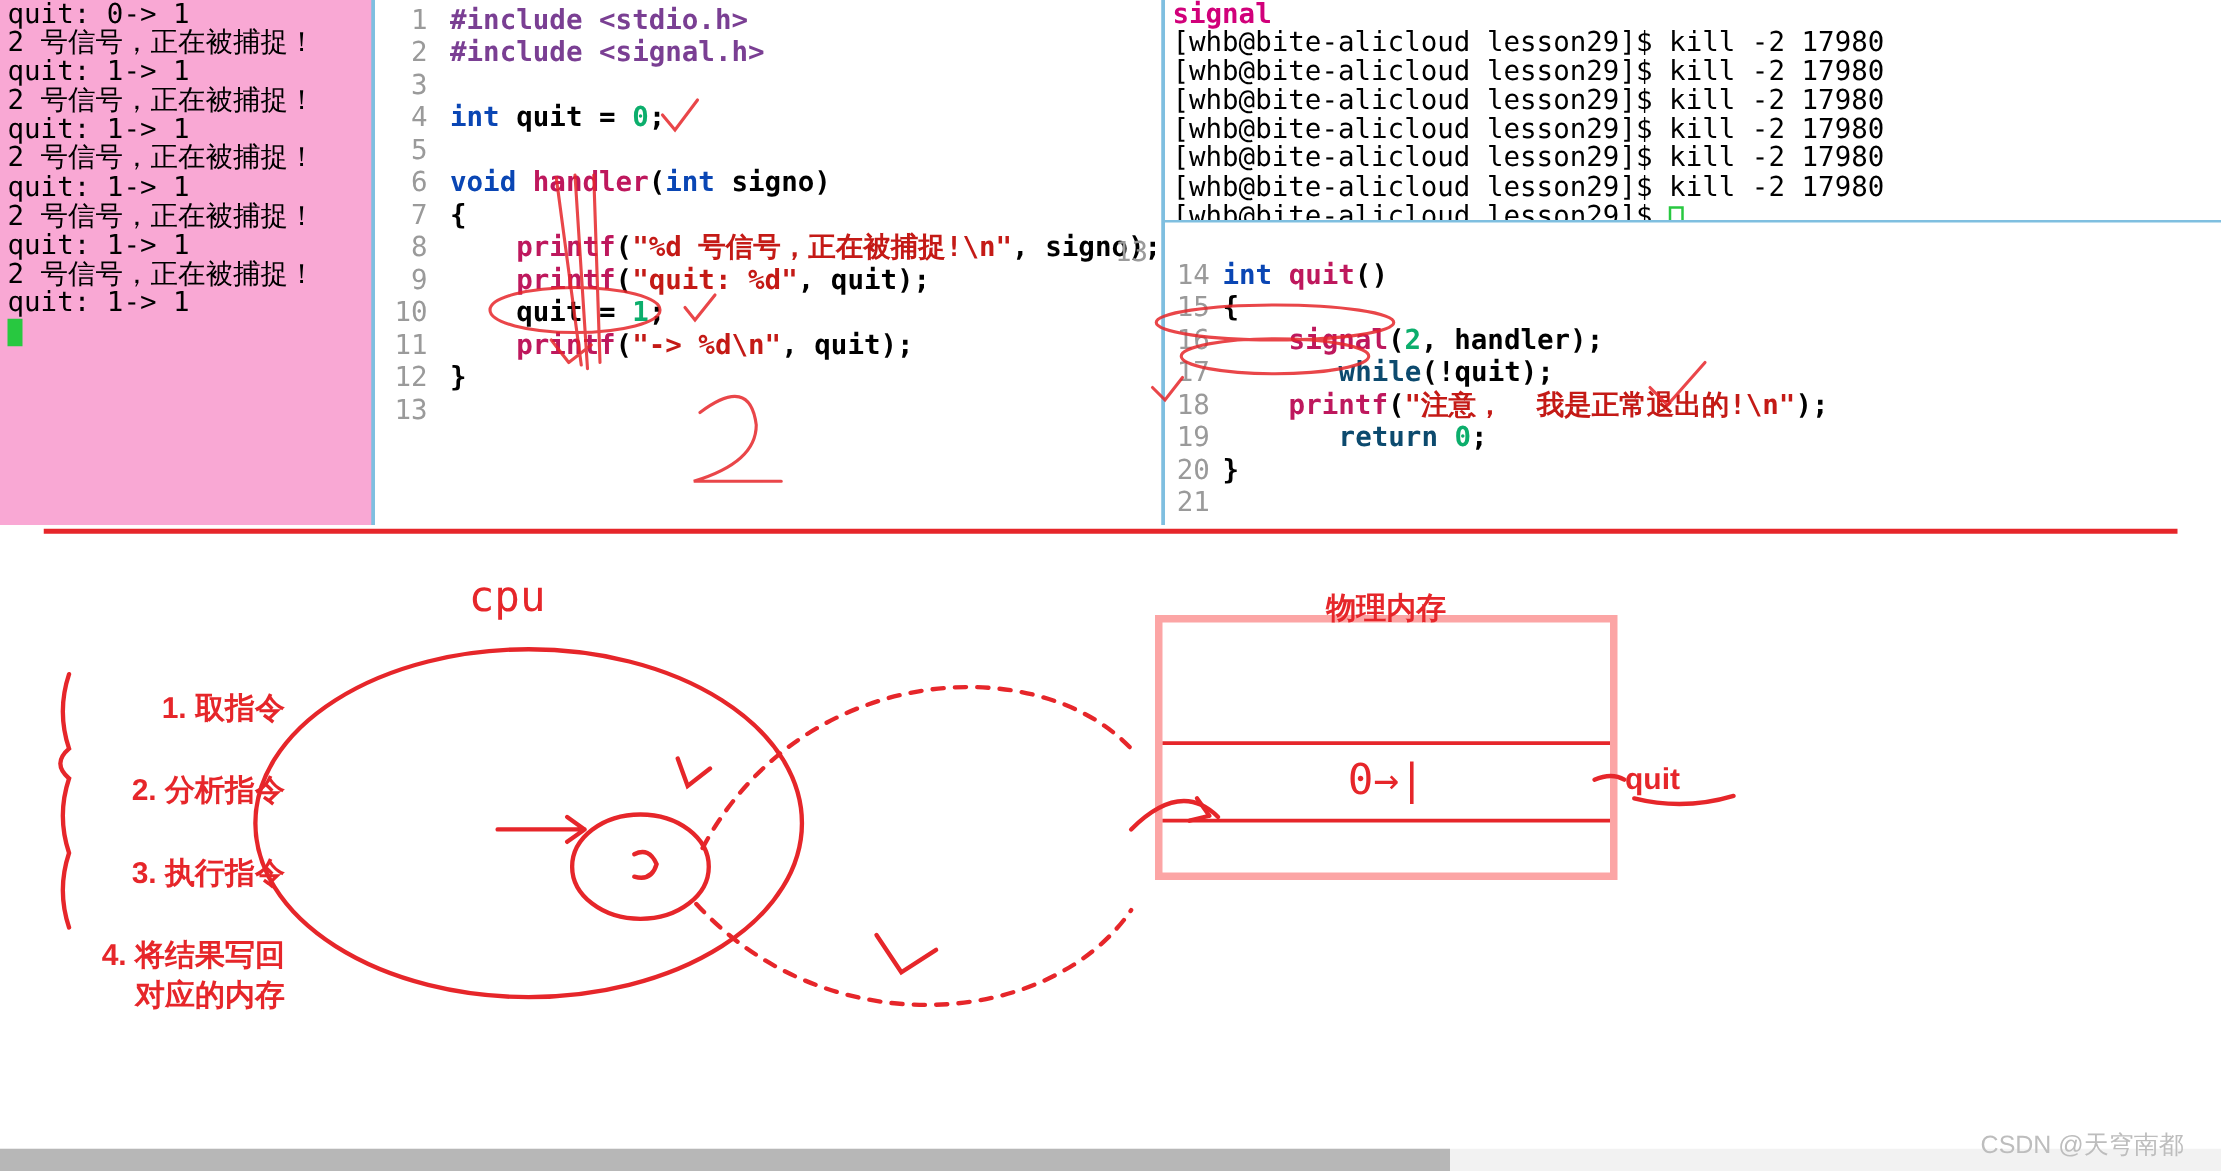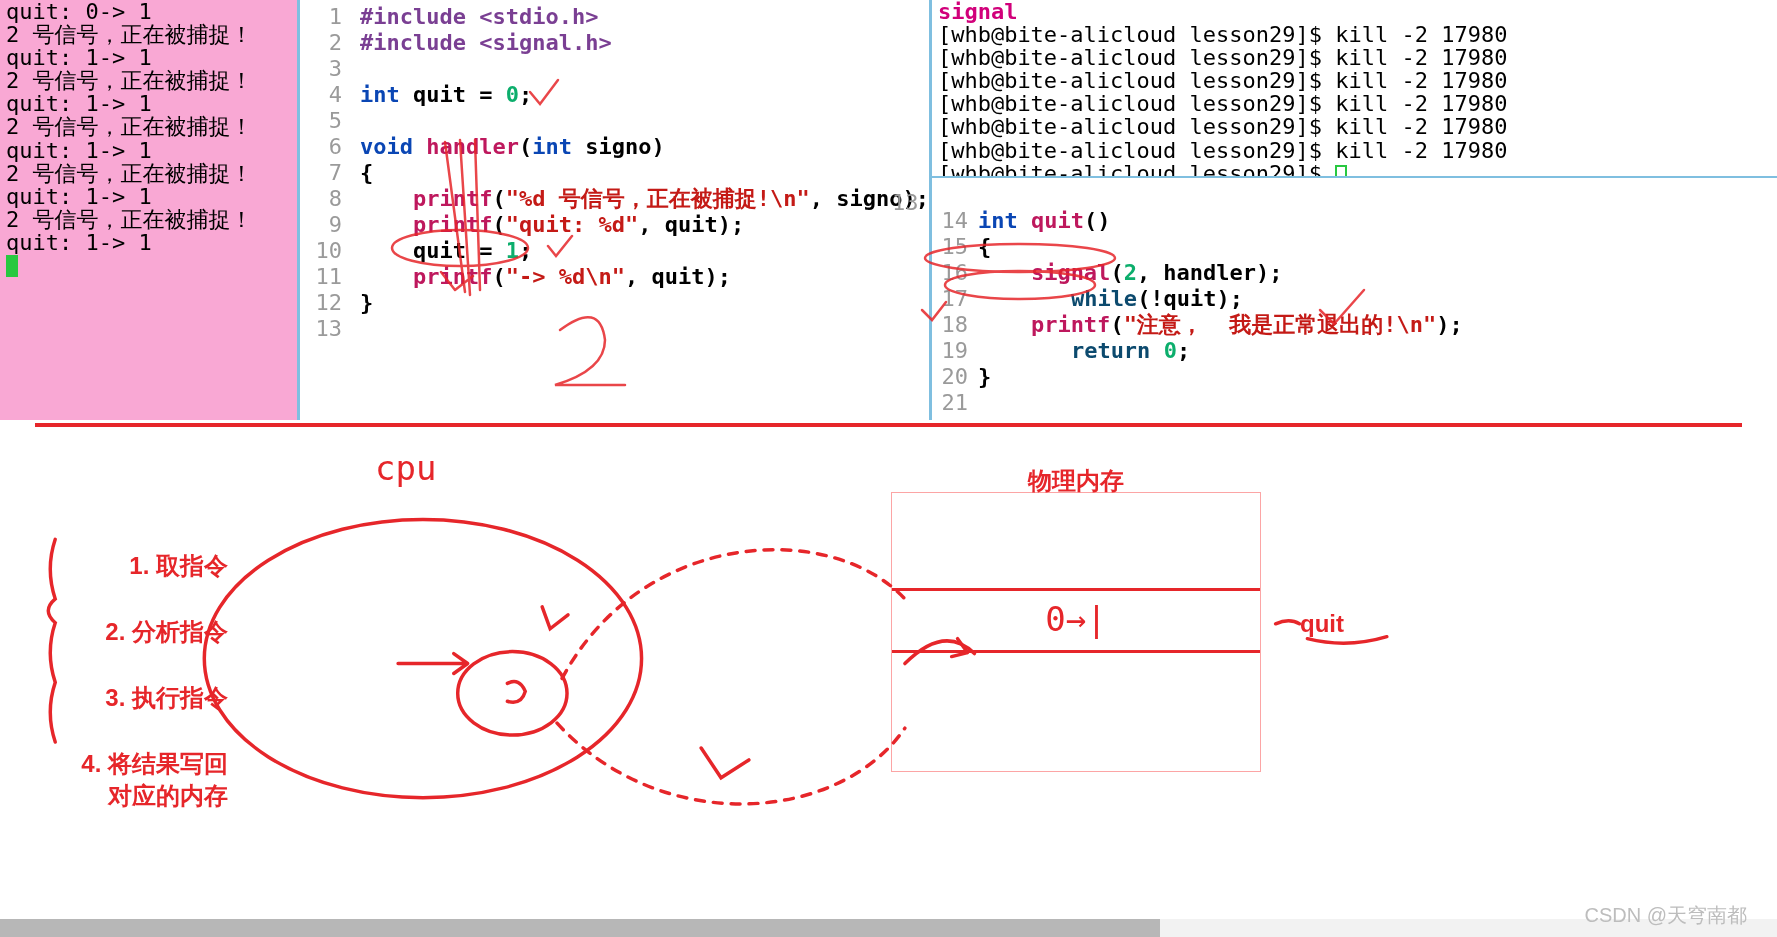--- a/index.html
+++ b/index.html
@@ -61,22 +61,22 @@
           height:4px; background:#e6262a; }
 
   
   .board { position:absolute; top:430px; left:0; right:0; bottom:30px; }
   .red-txt { color:#e6262a; font-family:"Microsoft YaHei","PingFang SC",sans-serif;
              font-size:24px; font-weight:600; }
   svg.ink { position:absolute; top:0; left:0; width:100%; height:100%;
             pointer-events:none; }
 
   
-  .membox { position:absolute; top:62px; left:891px; width:370px; height:280px;
-            border:1px solid #fca5a5; }
+  .membox { position:absolute; top:62px; left:924px; width:370px; height:212px;
+            border:6px solid #fca5a5; }
   .memcell { position:absolute; left:0; right:0; height:65px;
              border-top:3px solid #e6262a; border-bottom:3px solid #e6262a; }
   .membox .lbl { position:absolute; top:-28px; left:50%;
                  transform:translateX(-50%); }
 
   
   .steps { position:absolute; top:120px; left:58px; }
   .steps div { margin-bottom:34px;text-align:right; }
 
   
@@ -183,21 +183,21 @@
         <div class="row"></div>
       </div>
     </div>
   </div>
 </div>
 
 <div class="rule"></div>
 
 <div class="board">
 
-  <div class="red-txt" style="position:absolute; top:18px; left:375px; font-family:monospace; font-weight:400; font-size:34px; color:#e6262a;">cpu</div>
+  <div class="red-txt" style="position:absolute; top:28px; left:375px; font-family:monospace; font-weight:400; font-size:34px; color:#e6262a;">cpu</div>
 
   <div class="steps">
     <div class="red-txt">1. 取指令</div>
     <div class="red-txt">2. 分析指令</div>
     <div class="red-txt">3. 执行指令</div>
     <div class="red-txt" style="max-width:170px">4. 将结果写回对应的内存</div>
   </div>
 
   <div class="membox">
     <div class="lbl red-txt">物理内存</div>

